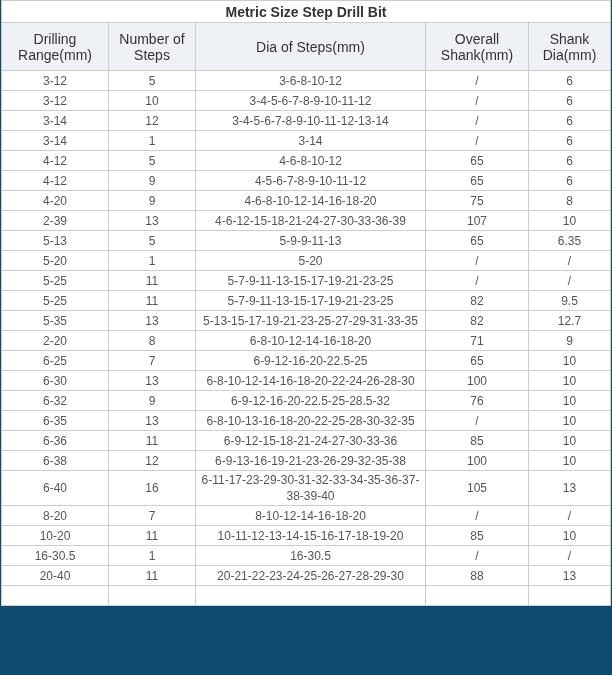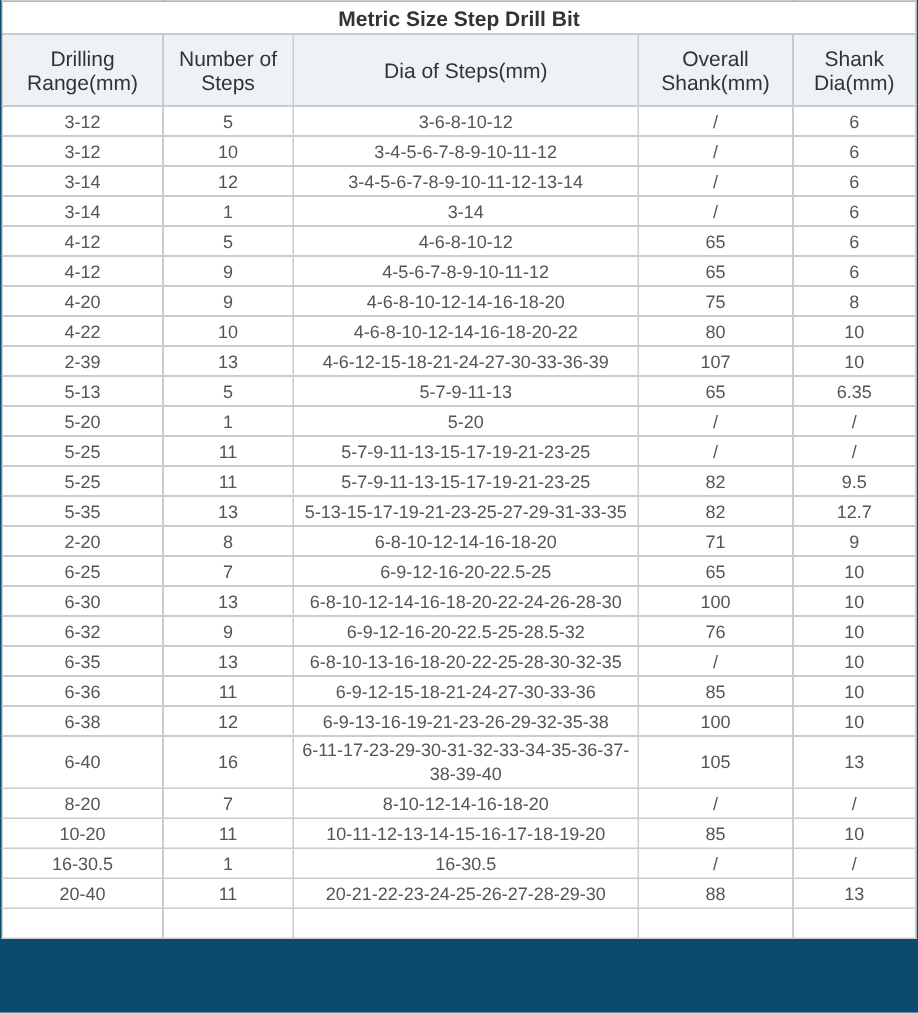--- a/index.html
+++ b/index.html
@@ -126,37 +126,30 @@
           <td>6</td>
         </tr>
         <tr>
           <td>4-20</td>
           <td>9</td>
           <td>4-6-8-10-12-14-16-18-20</td>
           <td>75</td>
           <td>8</td>
         </tr>
         <tr>
-          <td>4-22</td>
-          <td>10</td>
-          <td>4-6-8-10-12-14-16-18-20-22</td>
-          <td>80</td>
-          <td>10</td>
-        </tr>
-        <tr>
           <td>2-39</td>
           <td>13</td>
           <td>4-6-12-15-18-21-24-27-30-33-36-39</td>
           <td>107</td>
           <td>10</td>
         </tr>
         <tr>
           <td>5-13</td>
           <td>5</td>
-          <td>5-7-9-11-13</td>
+          <td>5-9-9-11-13</td>
           <td>65</td>
           <td>6.35</td>
         </tr>
         <tr>
           <td>5-20</td>
           <td>1</td>
           <td>5-20</td>
           <td>/</td>
           <td>/</td>
         </tr>

